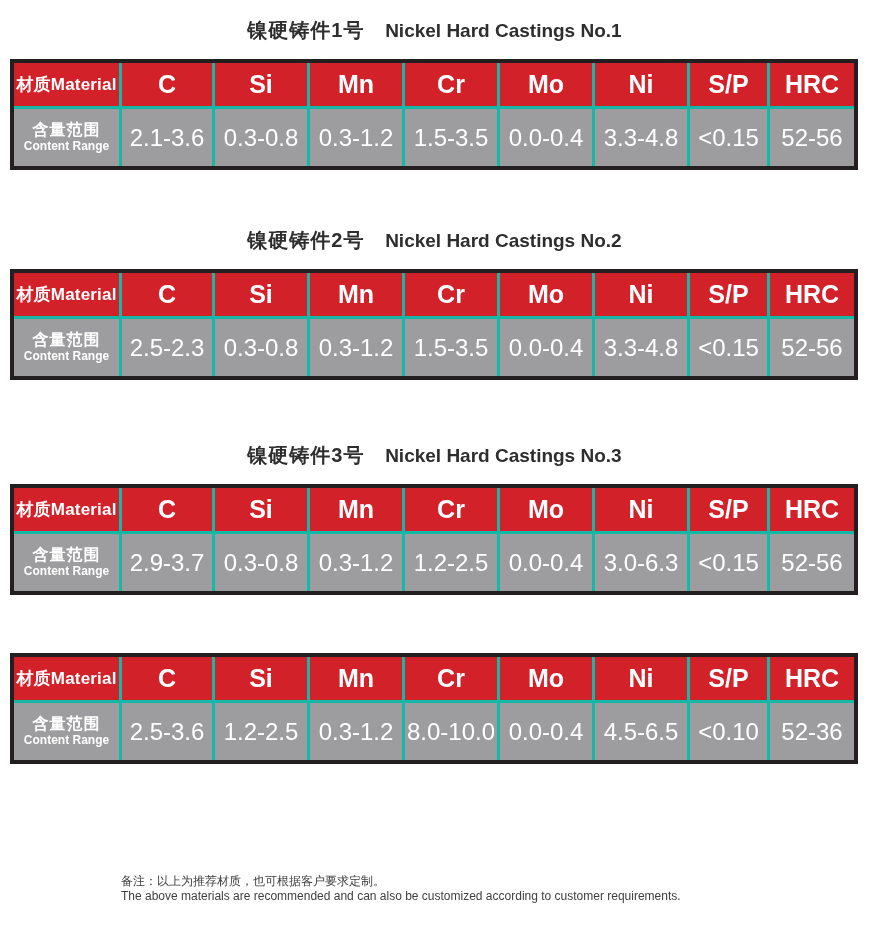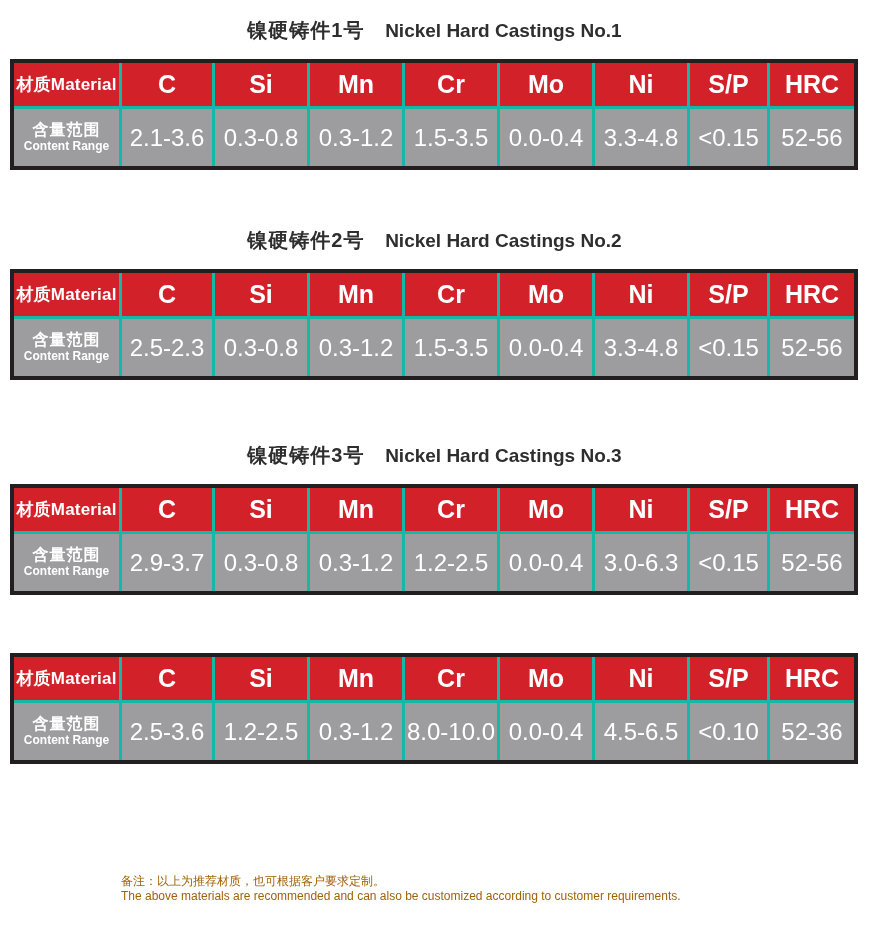--- a/index.html
+++ b/index.html
@@ -36,21 +36,21 @@
     color: #ffffff; white-space: nowrap; overflow: hidden;
   }
   .hd { background: #d3212a; font-size: 25px; font-weight: 600; }
   .hd.lbl { font-size: 17px; font-weight: 600; letter-spacing: 0.2px; }
   .val { background: #9d9d9f; font-size: 24px; font-weight: 500; }
   .val.lbl { flex-direction: column; line-height: 1.15; font-weight: 600; }
   .val.lbl .zh { font-size: 16px; letter-spacing: 1px; }
   .val.lbl .en { font-size: 12px; letter-spacing: 0; }
   .note {
     position: absolute; left: 121px; top: 874px;
-    color: #a16207;
+    color: #404040;
     font-size: 12px; line-height: 14.5px;
   }
 </style>
 </head>
 <body>
 
 <section class="block" style="top:12px">
   <h2 class="title">
     <span class="t-zh">镍硬铸件1号</span>
     <span class="t-en">Nickel Hard Castings No.1</span>

